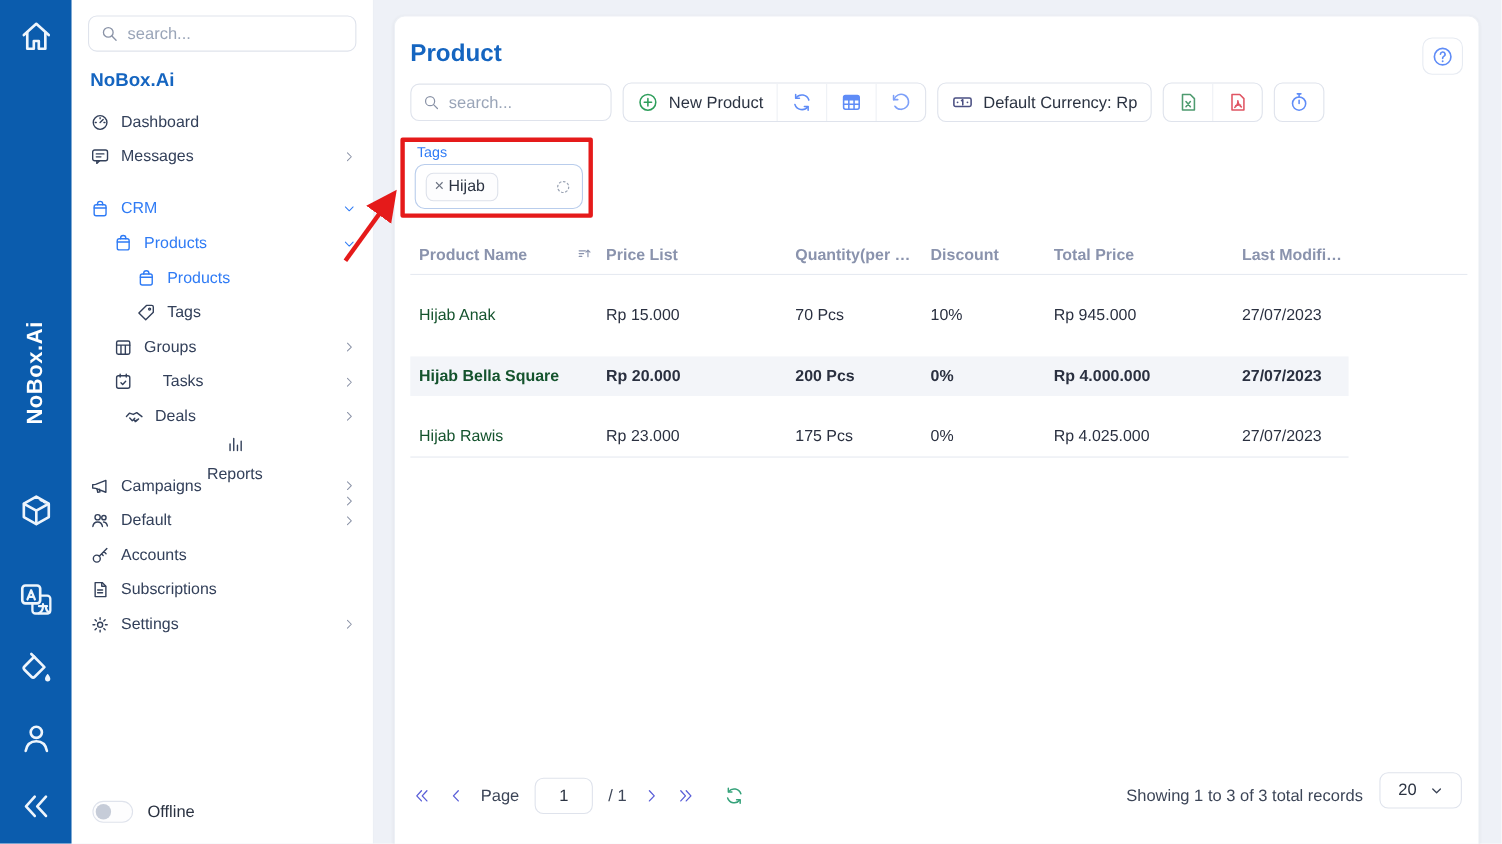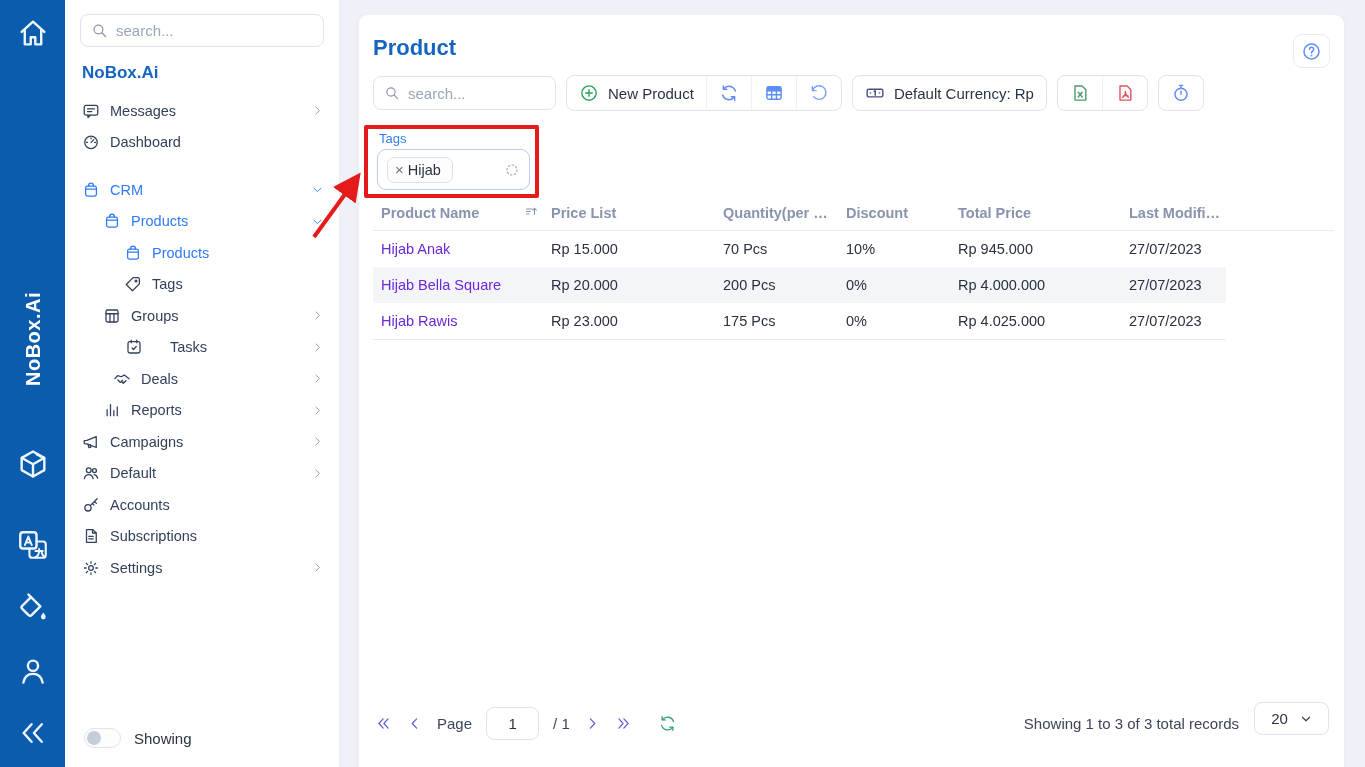--- a/index.html
+++ b/index.html
@@ -69,30 +69,30 @@
     display:flex; align-items:center; padding:0 9px; }
   .tag-chip { display:flex; align-items:center; gap:4px; border:1px solid #dde1ea; border-radius:7px;
     background:#fdfdfe; padding:4px 11px 4px 7px; font-size:14.5px; color:#2b3342; cursor:default; }
   .tag-x { color:#6b7280; font-size:15px; line-height:1; cursor:pointer; }
   .tags-spinner { margin-left:auto; color:#9aa3b3; }
   .tags-spinner svg { width:16px; height:16px; }
   .arrow-overlay { position:absolute; left:300px; top:160px; width:80px; height:92px; z-index:9; pointer-events:none; }
 
   
   .tbl { position:absolute; left:14px; top:182px; width:961px; }
-  .t-head, .t-row { display:grid; grid-template-columns:170px 172px 123px 112px 171px 97px; padding-left:8px; }
+  .t-head, .t-row { display:grid; grid-template-columns:170px 172px 123px 112px 171px 97px; padding-left:8px;margin-top:19px; }
   .t-head { border-bottom:1px solid #e6eaf1; padding-bottom:9px; padding-top:8px; }
   .th { color:#8a93ad; font-weight:600; font-size:14.5px; white-space:nowrap; overflow:hidden; }
   .th:first-child { display:flex; justify-content:space-between; padding-right:12px; }
   .sort-ic { color:#8a93ad; cursor:pointer; } .sort-ic svg { width:15px; height:15px; }
   .t-body { width:853px; border-bottom:1px solid #e6eaf1; }
   .t-row { height:36px; align-items:center; font-size:14.5px; color:#2a3040; }
-  .t-row.alt { background:#f3f5f9; }
+  .t-row.alt { background:#f3f5f9;font-weight:bold; }
   .t-cell { white-space:nowrap; overflow:hidden; }
-  .t-link { color:#6d28d9; cursor:pointer; }
+  .t-link { color:#14532d; cursor:pointer; }
 
   
   .pager { position:absolute; left:16px; top:690px; height:36px; display:flex; align-items:center; gap:14px; color:#3c4557; font-size:15px; }
   .pg-ic { color:#5a5fd8; cursor:pointer; } .pg-ic svg { width:17px; height:17px; }
   .pg-refresh { color:#35a27a; cursor:pointer; margin-left:12px; } .pg-refresh svg { width:19px; height:19px; }
   .pg-input { width:53px; height:33px; border:1px solid #dfe3ec; border-radius:8px; text-align:center;
     font-family:inherit; font-size:15px; color:#2b3342; outline:none; }
   .showing { position:absolute; right:105px; top:700px; font-size:15px; color:#3c4557; }
   .page-size { position:absolute; right:15px; top:687px; width:75px; height:33px; border:1px solid #dfe3ec;
     border-radius:8px; display:flex; align-items:center; justify-content:center; gap:12px; font-size:15px;
@@ -152,41 +152,41 @@
           <path d="M15.2 15.2 20.5 20.5"></path>
         </svg>
       </span>
     <input type="text" placeholder="search..." style="">
   </div>
   <div class="sb-title">NoBox.Ai</div>
   <div class="nav">
       <div class="nav-item" style="padding-left: 17px;">
         <span class="n-ic">
           <svg viewBox="0 0 24 24" fill="none" stroke="currentColor" stroke-width="1.7" stroke-linecap="round" stroke-linejoin="round">
+            <circle cx="12" cy="12.5" r="8.3"></circle>
+            <path d="M12 12.5 15.7 8.8M12 6.6v1.2M6.1 12.5h1.2M17.9 12.5h-1.2"></path>
+          </svg>
+        </span>
+        <span>Dashboard</span>
+      </div>
+      <div class="nav-item" style="padding-left: 17px;">
+        <span class="n-ic">
+          <svg viewBox="0 0 24 24" fill="none" stroke="currentColor" stroke-width="1.7" stroke-linecap="round" stroke-linejoin="round">
             <rect x="3" y="4.5" width="18" height="13" rx="2.5"></rect>
             <path d="M7.4 9.2h9.2M7.4 12.8h5.6"></path>
             <path d="M8 17.5v3.2l3.4-3.2"></path>
           </svg>
         </span>
         <span>Messages</span>
         <span class="chev">
           <svg viewBox="0 0 24 24" fill="none" stroke="currentColor" stroke-width="1.7" stroke-linecap="round" stroke-linejoin="round">
             <path d="M9 5.5l6.5 6.5L9 18.5"></path>
           </svg>
         </span>
       </div>
-      <div class="nav-item" style="padding-left: 17px;">
-        <span class="n-ic">
-          <svg viewBox="0 0 24 24" fill="none" stroke="currentColor" stroke-width="1.7" stroke-linecap="round" stroke-linejoin="round">
-            <circle cx="12" cy="12.5" r="8.3"></circle>
-            <path d="M12 12.5 15.7 8.8M12 6.6v1.2M6.1 12.5h1.2M17.9 12.5h-1.2"></path>
-          </svg>
-        </span>
-        <span>Dashboard</span>
-      </div>
       <div class="nav-item active" style="padding-left: 17px; margin-top: 16px;">
         <span class="n-ic">
           <svg viewBox="0 0 24 24" fill="none" stroke="currentColor" stroke-width="1.7" stroke-linecap="round" stroke-linejoin="round">
             <rect x="4.8" y="6.8" width="14.4" height="13.4" rx="2.4"></rect>
             <path d="M8.8 6.8V6a3.2 3.2 0 0 1 6.4 0v.8"></path>
             <path d="M4.8 10.7h14.4"></path>
           </svg>
         </span>
         <span>CRM</span>
         <span class="chev">
@@ -236,21 +236,21 @@
             <path d="M4 9h16M9.3 9v11M14.6 9v11"></path>
           </svg>
         </span>
         <span>Groups</span>
         <span class="chev">
           <svg viewBox="0 0 24 24" fill="none" stroke="currentColor" stroke-width="1.7" stroke-linecap="round" stroke-linejoin="round">
             <path d="M9 5.5l6.5 6.5L9 18.5"></path>
           </svg>
         </span>
       </div>
-      <div class="nav-item" style="padding-left: 60px; gap: 27px;">
+      <div class="nav-item" style="padding-left: 38px; gap: 27px;">
         <span class="n-ic">
           <svg viewBox="0 0 24 24" fill="none" stroke="currentColor" stroke-width="1.7" stroke-linecap="round" stroke-linejoin="round">
             <rect x="4" y="4.8" width="16" height="15.2" rx="2.4"></rect>
             <path d="M8.3 3v3.4M15.7 3v3.4M9.3 13.2l2.1 2.1 3.6-3.9"></path>
           </svg>
         </span>
         <span>Tasks</span>
         <span class="chev">
           <svg viewBox="0 0 24 24" fill="none" stroke="currentColor" stroke-width="1.7" stroke-linecap="round" stroke-linejoin="round">
             <path d="M9 5.5l6.5 6.5L9 18.5"></path>
@@ -264,21 +264,21 @@
             <path d="M6.6 13.4l3.1 3.2 2-1.1 2.2 2.1 3.4-3.2M10.8 15.5l1.9-1.8M13 17.5l1.8-1.7"></path>
           </svg>
         </span>
         <span>Deals</span>
         <span class="chev">
           <svg viewBox="0 0 24 24" fill="none" stroke="currentColor" stroke-width="1.7" stroke-linecap="round" stroke-linejoin="round">
             <path d="M9 5.5l6.5 6.5L9 18.5"></path>
           </svg>
         </span>
       </div>
-      <div class="nav-item" style="padding-left: 38px;">
+      <div class="nav-item" style="padding-left: 38px; flex-direction: column;">
         <span class="n-ic">
           <svg viewBox="0 0 24 24" fill="none" stroke="currentColor" stroke-width="1.7" stroke-linecap="round" stroke-linejoin="round">
             <path d="M5.5 19.5v-8M10 19.5V4.8M14.5 19.5v-6.6M19 19.5V8"></path>
           </svg>
         </span>
         <span>Reports</span>
         <span class="chev">
           <svg viewBox="0 0 24 24" fill="none" stroke="currentColor" stroke-width="1.7" stroke-linecap="round" stroke-linejoin="round">
             <path d="M9 5.5l6.5 6.5L9 18.5"></path>
           </svg>
@@ -344,21 +344,21 @@
           <svg viewBox="0 0 24 24" fill="none" stroke="currentColor" stroke-width="1.7" stroke-linecap="round" stroke-linejoin="round">
             <path d="M9 5.5l6.5 6.5L9 18.5"></path>
           </svg>
         </span>
       </div>
     </div>
   <div class="offline-row">
     <div class="toggle">
         <div class="knob"></div>
       </div>
-    <div class="offline-label">Showing</div>
+    <div class="offline-label">Offline</div>
   </div>
 </div>
 
 <div class="card">
   <div class="page-title">Product</div>
   <div class="help-btn">
     <span>
         <svg viewBox="0 0 24 24" fill="none" stroke="currentColor" stroke-width="1.7" stroke-linecap="round" stroke-linejoin="round">
           <circle cx="12" cy="12" r="8.6"></circle>
           <path d="M9.7 9.5a2.4 2.4 0 1 1 3.5 2.2c-.8.5-1.2 1-1.2 1.8v.3"></path>

